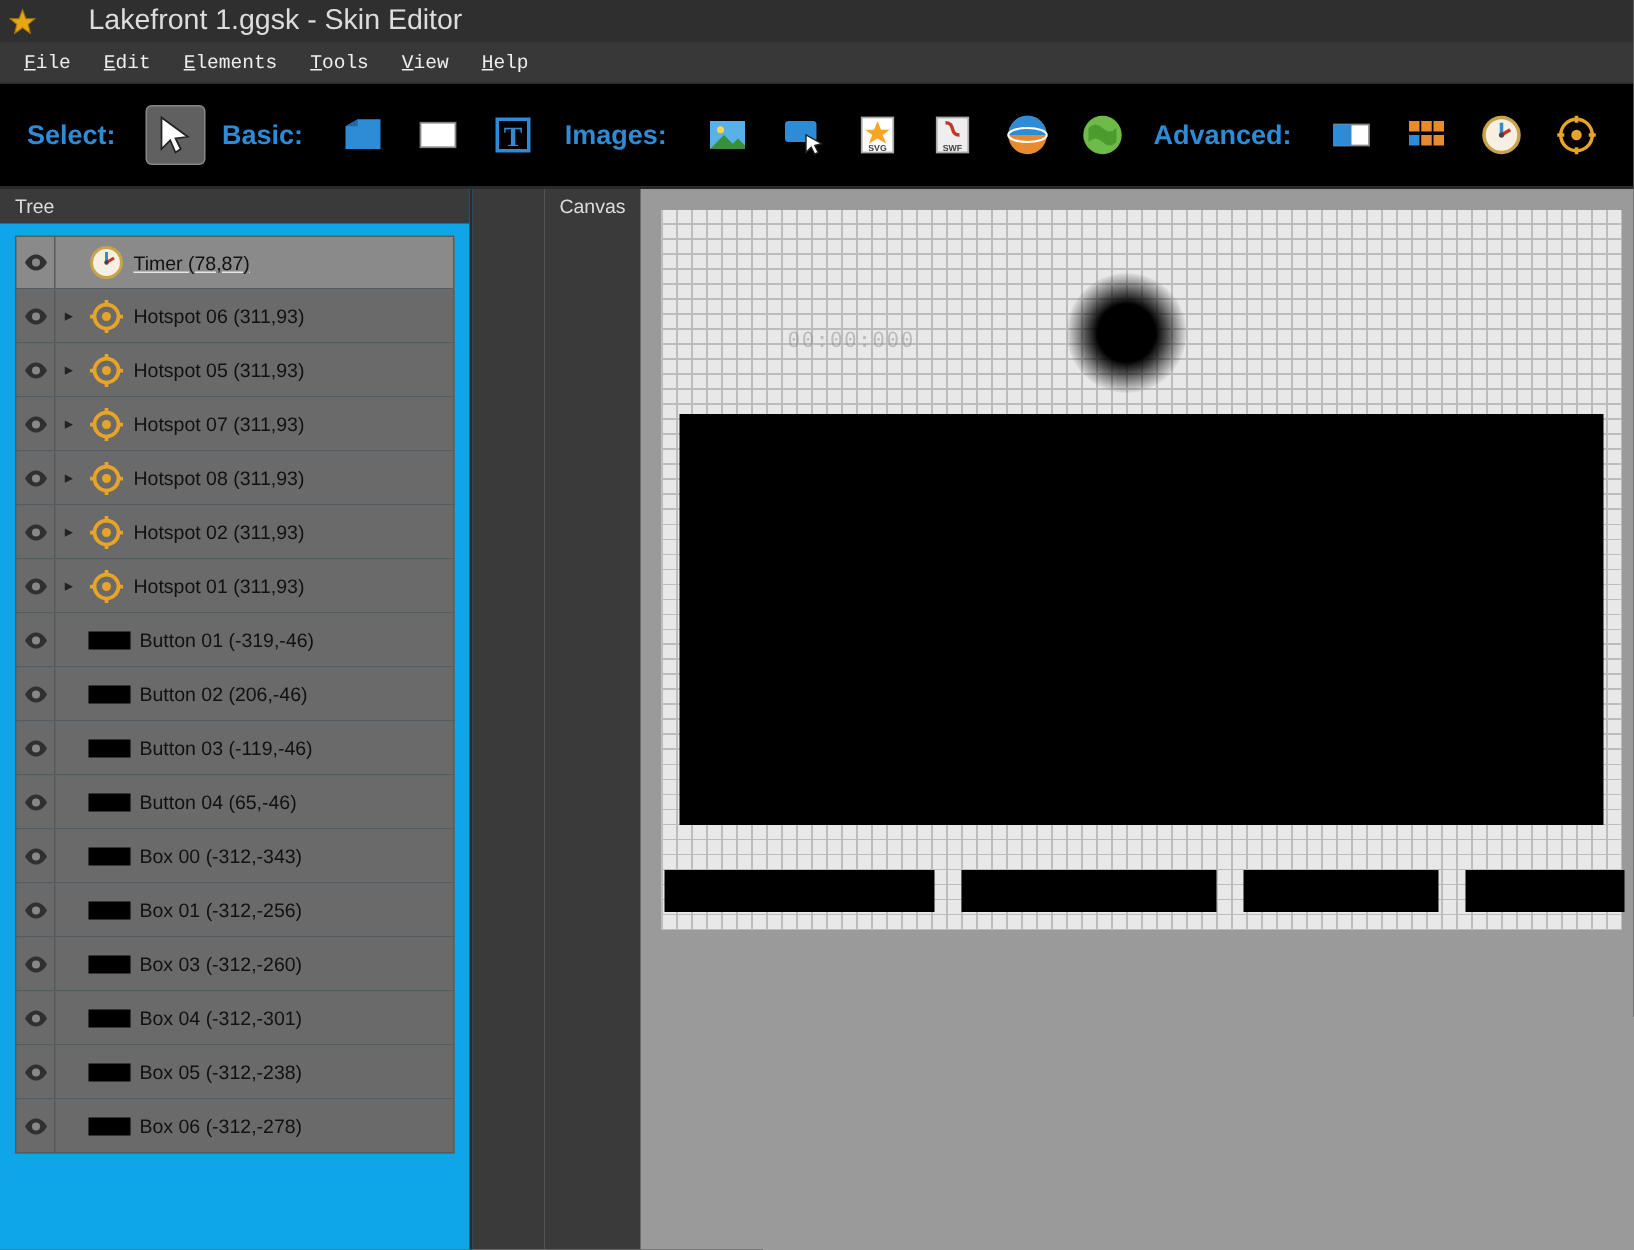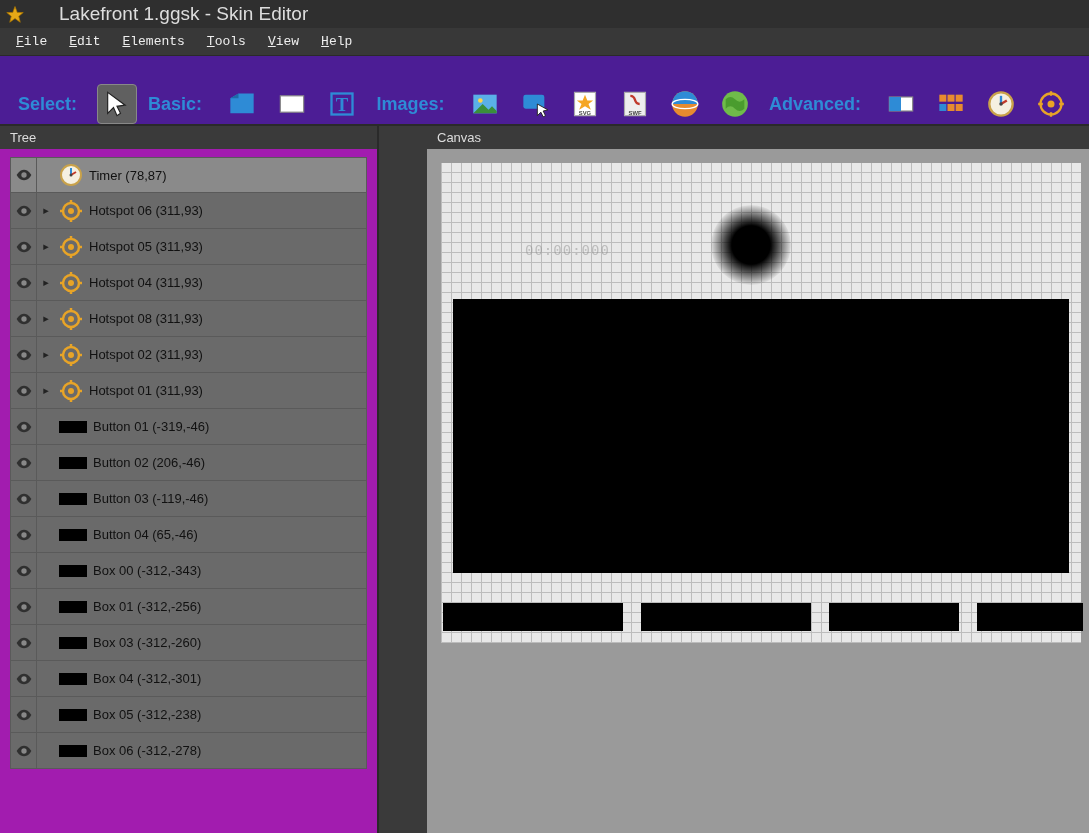--- a/index.html
+++ b/index.html
@@ -29,22 +29,22 @@
   }
   .menubar .menu-item {
     padding: 4px 10px; color: #eee; cursor: default;
     border-radius: 2px;
     font-family: Liberation Mono, monospace;
   }
   .menubar .mn { text-decoration: underline; }
 
   
   .toolbar {
-    height: 70px; background: #4c1d95;
-    display: flex; align-items: flex-end; padding: 0 18px;
+    height: 70px; background: #000000;
+    display: flex; align-items: center; padding: 0 18px;
     border-bottom: 2px solid #2a2a2a;
   }
   .toolbar .group-label {
     font-size: 18px; font-weight: 600; color: #2e8bd6;
     margin-right: 10px;
   }
   .toolbar .group { display: flex; align-items: center; gap: 10px; }
   .toolbar .spacer-s { width: 44px; }
   .toolbar .spacer-m { width: 58px; }
   .tool-btn {
@@ -53,58 +53,58 @@
     cursor:pointer;
   }
   .tool-btn.active { background:#606060; border:1px solid #888; }
   .tool-btn svg, .tool-btn .glyph { width: 28px; height: 28px; display:block; }
 
   
   .main {
     display:flex; position:absolute; top:126px; bottom:0; left:0; right:0;
   }
   .left {
-    width: 420px; background:#a21caf; display:flex; flex-direction:column;
+    width: 420px; background:#0ea5e9; display:flex; flex-direction:column;
     border-right: 2px solid #2a2a2a;
   }
   .panel-header {
     padding: 4px 10px; font-size: 13px; color:#ddd;
     background:#3a3a3a;
   }
   .tree {
     flex:1; overflow:auto; padding: 8px 10px 10px 10px;
   }
   .tree-item {
     height: 36px; display:flex; align-items:center;
     border:1px solid #5a5a5a;
     border-top: none;
     background:#6a6a6a;
   }
   .tree-item.selected { background:#8a8a8a; }
-  .tree-item:first-child { border-top:1px solid #5a5a5a; }
+  .tree-item:first-child { border-top:1px solid #5a5a5a;text-decoration:underline; }
   .eye-cell {
     width: 26px; height:100%;
     display:flex; align-items:center; justify-content:center;
     border-right:1px solid #5a5a5a;
   }
   .expand-cell {
     width: 18px; text-align:center;
     color:#222; font-size:11px;
   }
   .row-icon {
     width: 28px; height:28px; margin: 0 4px 0 2px;
     display:flex; align-items:center; justify-content:center;
   }
   .row-thumb {
     width: 28px; height:12px; background:#000; margin: 0 6px 0 4px;
   }
   .row-label { color:#111; font-size:13px; }
 
   .right {
-    flex:1; background:#9a9a9a; display:flex; flex-direction:column;margin-left:48px;
+    flex:1; background:#9a9a9a; display:flex; flex-direction:row;margin-left:48px;
   }
   .canvas-area {
     flex:1; overflow:auto; padding: 14px 8px 0 14px;
   }
   .canvas-surface {
     width: 640px; height: 480px; position:relative;
     background:
       repeating-linear-gradient(0deg, #bcbcbc 0 1px, transparent 1px 10px),
       repeating-linear-gradient(90deg, #bcbcbc 0 1px, transparent 1px 10px),
       #e8e8e8;
@@ -329,21 +329,21 @@
             </svg>
           </div>
           <div class="expand-cell">▸</div>
           <div class="row-icon">
             <svg width="24" height="24" viewBox="0 0 24 24">
               <circle cx="12" cy="12" r="8" fill="none" stroke="#e8a427" stroke-width="2.5"></circle>
               <circle cx="12" cy="12" r="3" fill="#e8a427"></circle>
               <path d="M12 1v4M12 19v4M1 12h4M19 12h4" stroke="#e8a427" stroke-width="2.5"></path>
             </svg>
           </div>
-          <span class="row-label">Hotspot 04 (311,93)</span>
+          <span class="row-label">Hotspot 07 (311,93)</span>
         </div>
         <div class="tree-item">
           <div class="eye-cell">
             <svg width="16" height="12" viewBox="0 0 24 16">
               <path d="M12 0C5 0 1 8 1 8s4 8 11 8 11-8 11-8S19 0 12 0z" fill="#303030"></path>
               <circle cx="12" cy="8" r="4" fill="#888"></circle>
             </svg>
           </div>
           <div class="expand-cell">▸</div>
           <div class="row-icon">

